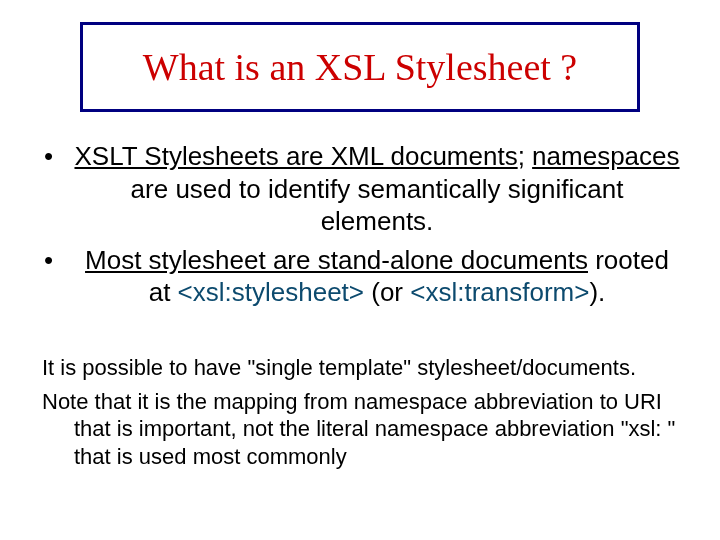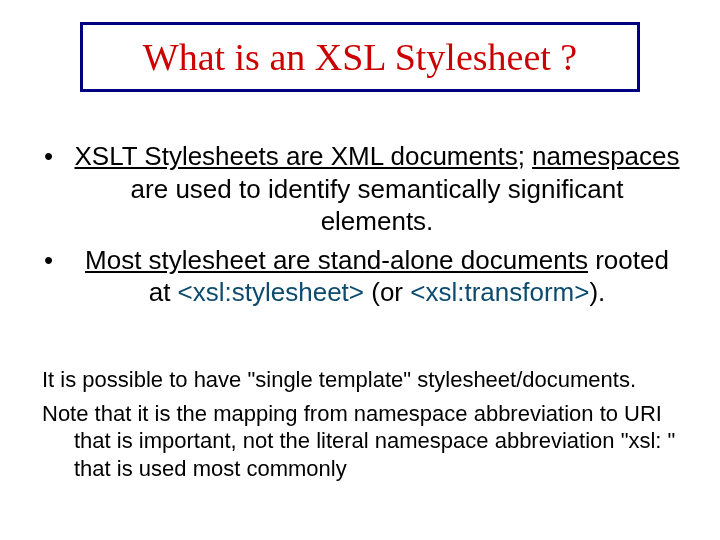--- a/index.html
+++ b/index.html
@@ -18,21 +18,21 @@
     position: relative;
     box-sizing: border-box;
   }
   .title-box {
     position: absolute;
     top: 22px;
     left: 80px;
     width: 560px;
     border: 3px solid #000080;
     box-sizing: border-box;
-    padding: 10px 10px;
+    padding: 20px 10px;
     text-align: center;
   }
   .title-text {
     font-size: 38px;
     color: #cc0000;
     font-family: "Times New Roman", Times, serif;
   }
   .bullets {
     position: absolute;
     top: 140px;
@@ -59,21 +59,21 @@
     text-align: center;
   }
   .u {
     text-decoration: underline;
   }
   .red {
     color: #0c4a6e;
   }
   .notes {
     position: absolute;
-    top: 366px;
+    top: 354px;
     left: 42px;
     width: 640px;
     font-family: Arial, Helvetica, sans-serif;
     font-size: 22px;
     line-height: 1.25;
     color: #000000;
   }
   .note-para {
     margin: 0 0 6px 0;
     text-indent: -32px;

